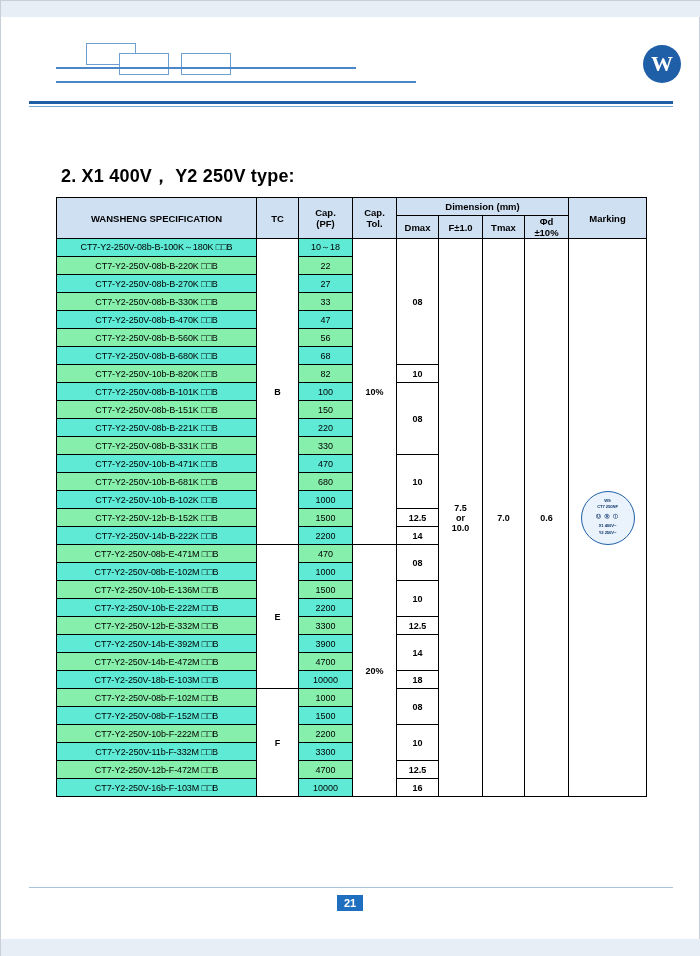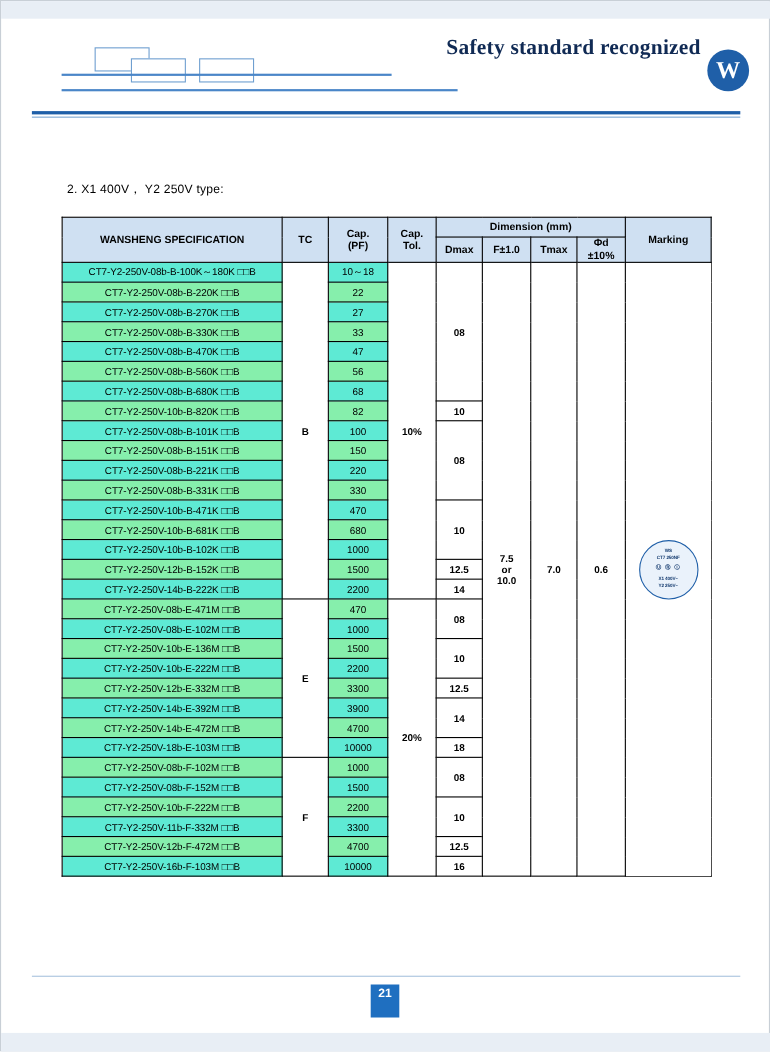--- a/index.html
+++ b/index.html
@@ -90,22 +90,22 @@
   .hdr-rule2 {
     position: absolute;
     left: 28px; top: 105px;
     width: 644px; height: 1px;
     background: #7aa6d2;
   }
   
   .section-title {
     position: absolute;
     left: 60px; top: 163px;
-    font-size: 11px;
-    font-weight: normal;
+    font-size: 18px;
+    font-weight: bold;
     letter-spacing: 0.2px;
   }
   
   .tbl-wrap {
     position: absolute;
     left: 55px; top: 196px;
     width: 590px;
   }
   table.spec {
     border-collapse: collapse;
@@ -191,21 +191,21 @@
   
   .footer-rule {
     position: absolute;
     left: 28px; top: 886px;
     width: 644px; height: 1px;
     background: #a9c3de;
   }
   .page-num {
     position: absolute;
     left: 336px; top: 894px;
-    width: 26px; height: 30px;
+    width: 26px; height: 16px;
     background: #1f6fc0;
     color: #fff;
     font-size: 11px;
     font-weight: bold;
     text-align: center;
     line-height: 17px;
   }
   .footer-band {
     position: absolute;
     left: 0; top: 938px;
@@ -221,21 +221,20 @@
   <div class="header">
     <div class="hdr-bar-top"></div>
     <div class="hdr-deco">
       <div class="box b1"></div>
       <div class="box b2"></div>
       <div class="box b3"></div>
       <div class="hdr-line hl1"></div>
       <div class="hdr-line hl2"></div>
     </div>
     <div class="hdr-title">
-      <div>Safety standard recognized</div>
     </div>
     <div class="hdr-logo">W</div>
     <div class="hdr-rule"></div>
     <div class="hdr-rule2"></div>
   </div>
 
   <div class="section-title">2. X1 400V， Y2 250V type:</div>
 
   <div class="tbl-wrap">
     <table class="spec">

